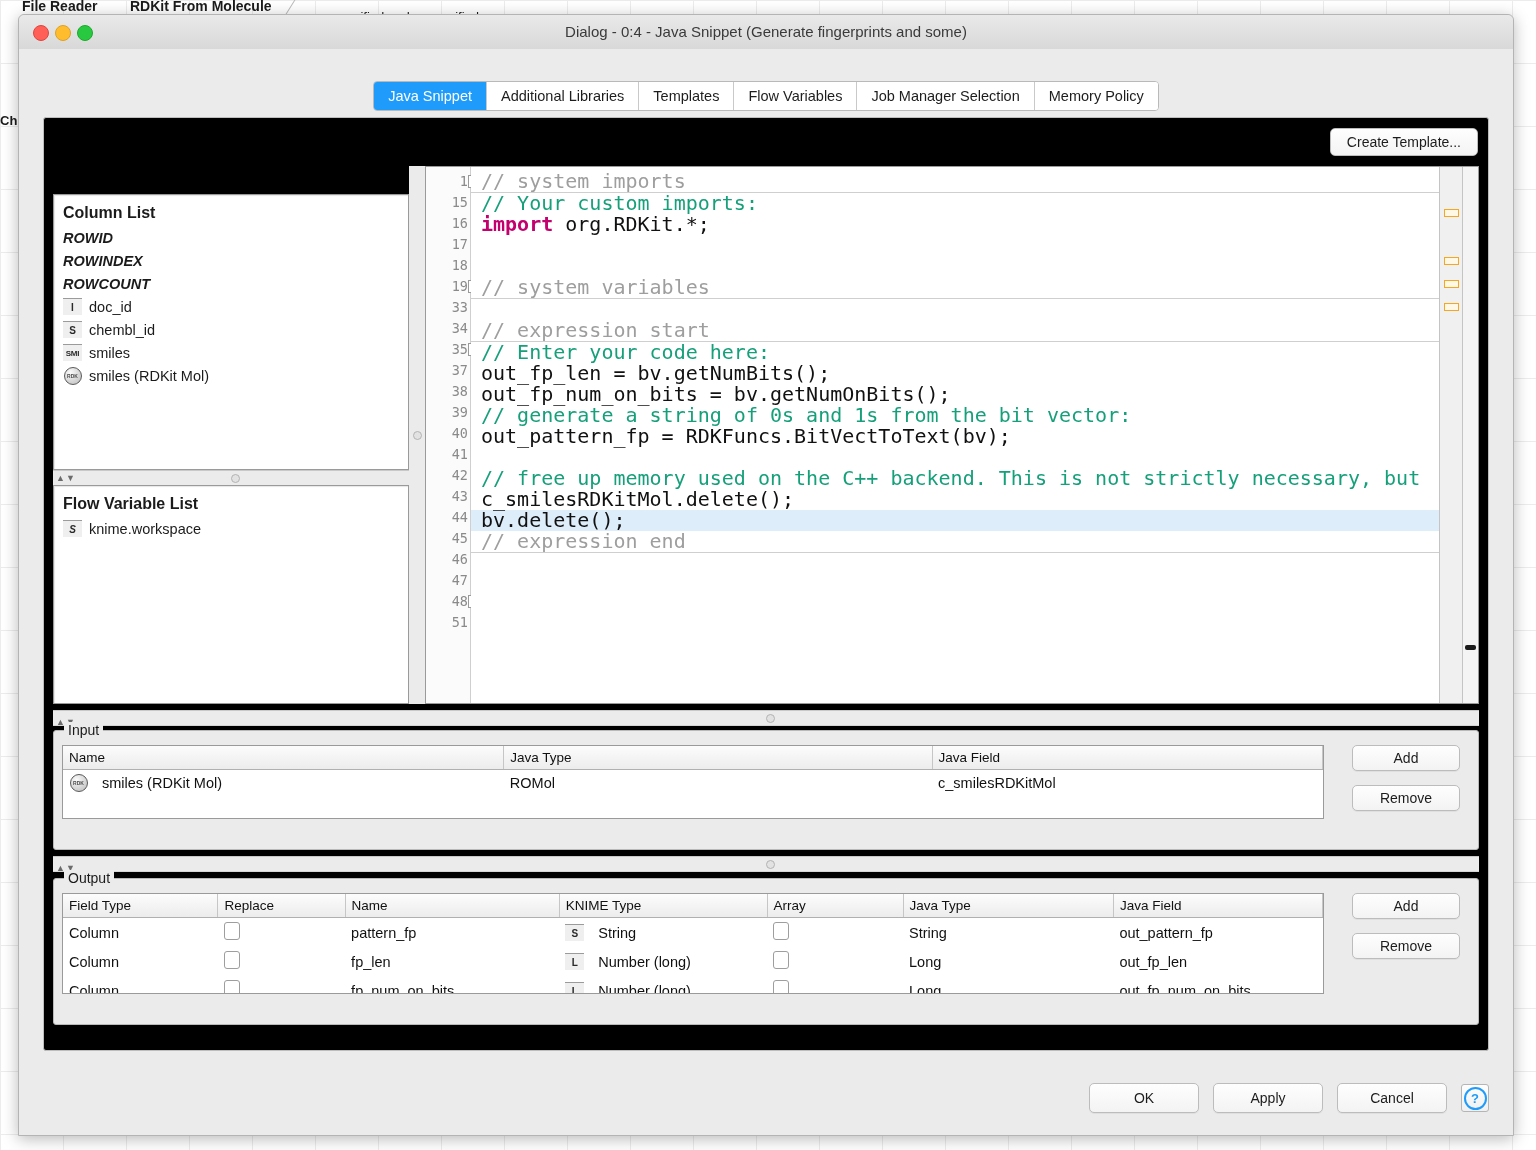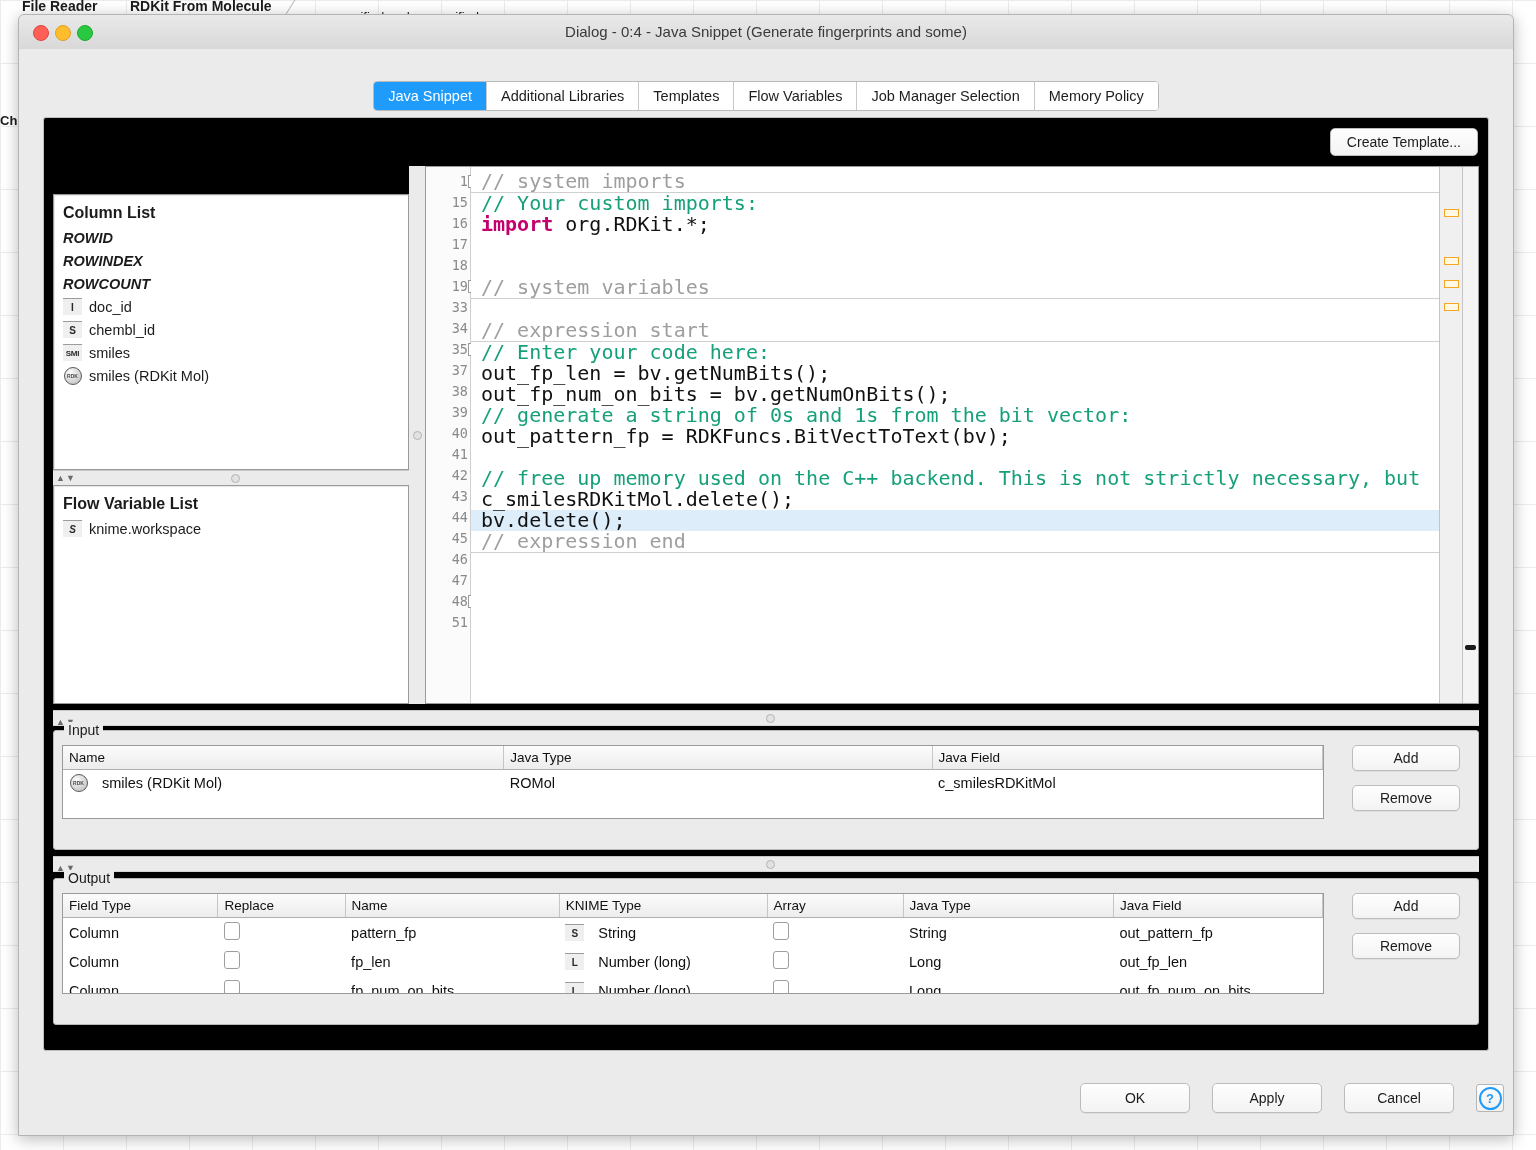--- a/index.html
+++ b/index.html
@@ -178,21 +178,21 @@
   }
   td{
     font-size:14.5px;color:#111;padding:4px 6px;height:27px;box-sizing:border-box;
     vertical-align:middle;
   }
   .cell-flex{display:flex;align-items:center;gap:7px;}
   .cb{width:14px;height:16px;border:1px solid #9e9e9e;border-radius:3px;background:#fff;display:inline-block;}
   .sidebtns{width:128px;flex:none;display:flex;flex-direction:column;align-items:center;gap:14px;padding-left:18px;}
 
   
-  #footer{position:absolute;right:9px;bottom:22px;display:flex;align-items:center;gap:22px;}
+  #footer{position:absolute;right:24px;bottom:22px;display:flex;align-items:center;gap:14px;}
   .btn.wide{width:110px;text-align:center;padding:6px 0;}
   #help-btn{
     width:26px;height:26px;border:1px solid #b5b5b5;border-radius:3px;
     background:linear-gradient(to bottom,#fdfdfd,#f0f0f0);
     display:flex;align-items:center;justify-content:center;
   }
   .qcircle{
     width:19px;height:19px;border-radius:50%;border:2px solid #1e9bfb;color:#1e9bfb;
     font-size:13px;font-weight:bold;display:flex;align-items:center;justify-content:center;
     font-family:"Liberation Sans",sans-serif;

